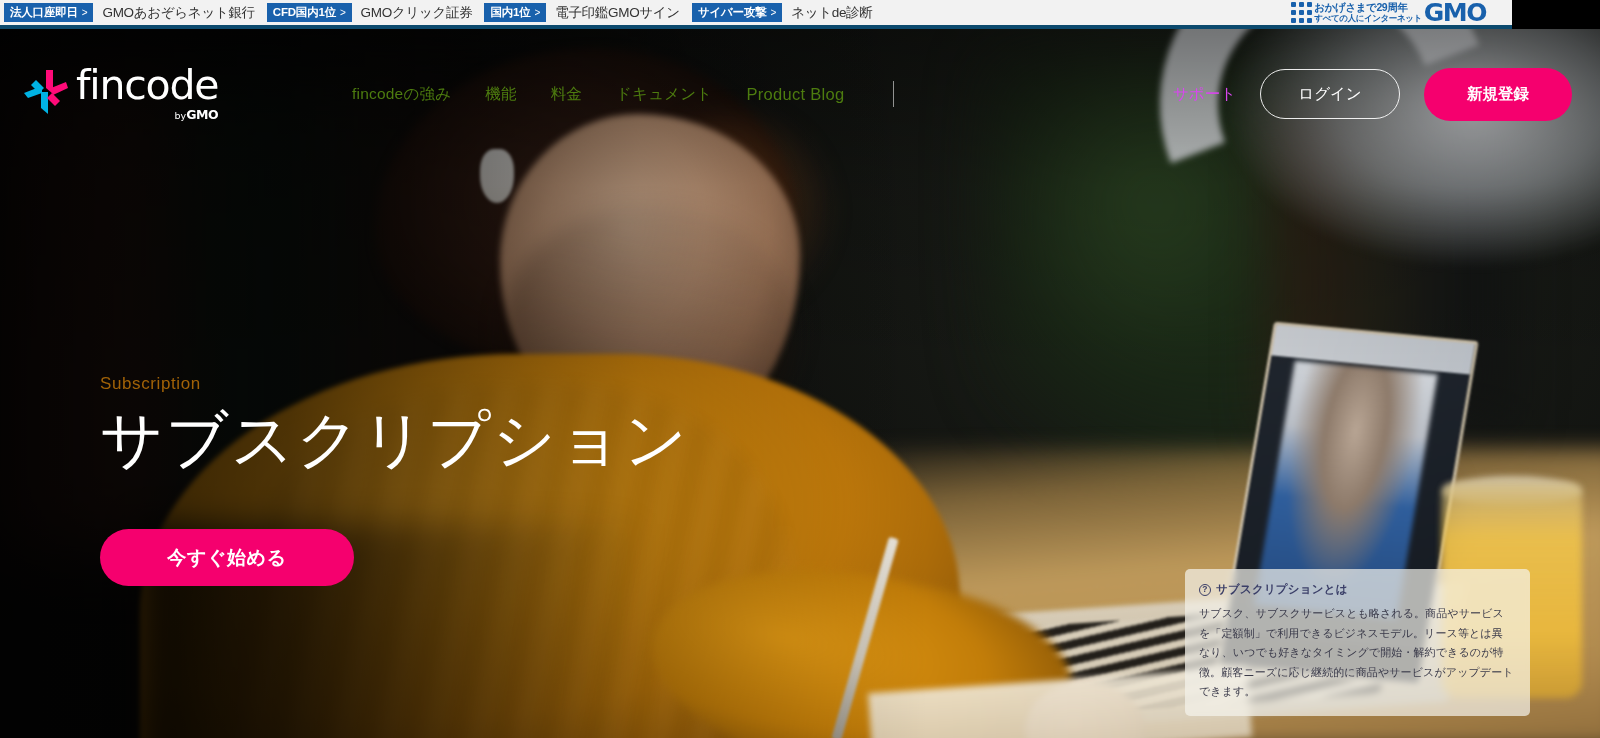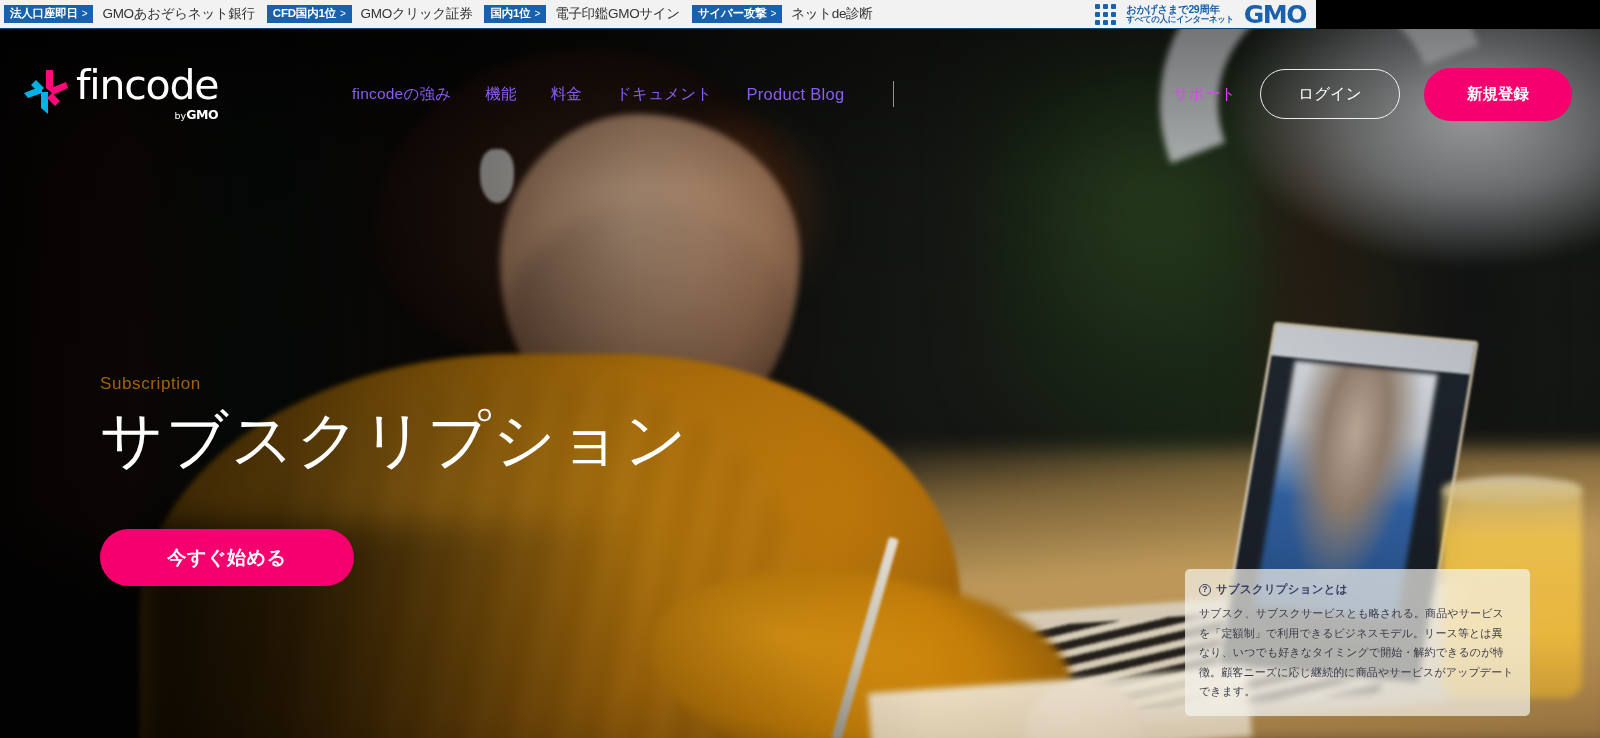--- a/index.html
+++ b/index.html
@@ -6,24 +6,24 @@
   * { margin:0; padding:0; box-sizing:border-box; }
   html,body { width:1600px; height:738px; overflow:hidden; }
   body {
     font-family:"Liberation Sans","DejaVu Sans",sans-serif;
     background:#000;
   }
 
   
   .gmo-bar{
     position:relative;
-    width:1316px; height:29px;
+    width:1512px; height:29px;
     background:#f2f2f2;
     display:flex; align-items:flex-start;
-    border-bottom:1px solid #0c4a6e;
+    border-bottom:4px solid #0c4a6e;
     overflow:hidden;
   }
   .gmo-bar-left{
     display:flex; align-items:center;
     height:100%; padding-left:4px;
     gap:0px;
   }
   .gmo-link-group{ display:flex; align-items:center; }
   .gmo-badge{
     background:#1961ac;
@@ -43,23 +43,23 @@
   .gmo-name{
     color:#333;
     font-size:13.5px;
     padding:0 12px 0 9px;
     white-space:nowrap;
     letter-spacing:-0.3px;
     cursor:pointer;
   }
 
   .gmo-bar-right{
-    position:absolute; right:6px; top:0;
+    position:absolute; right:22px; top:0;
     height:100%;
-    display:flex; align-items:center; gap:10px;
+    display:flex; align-items:center; gap:2px;
   }
   .dot-grid{
     display:grid;
     grid-template-columns:repeat(3,5px);
     grid-template-rows:repeat(3,5px);
     gap:3px;
     cursor:pointer;
   }
   .dot-grid i{ display:block; width:5px; height:5px; background:#1961ac; border-radius:1px; }
   .gmo-tagline{
@@ -322,21 +322,21 @@
     font-family:"DejaVu Sans",sans-serif;
   }
   .brand-sub .by{ font-size:9.5px; font-weight:400; letter-spacing:0; }
 
   .nav{
     display:flex; align-items:center;
     gap:34px;
     margin-left:120px;
   }
   .nav a{
-    color:#8b5cf6; font-size:15.5px; text-decoration:none;
+    color:#4d7c0f; font-size:15.5px; text-decoration:none;
     white-space:nowrap; letter-spacing:.2px;
     cursor:pointer;
   }
   .nav a.en{ font-size:16.5px; letter-spacing:.3px; }
   .nav-div{
     width:1px; height:26px;
     background:rgba(255,255,255,.55);
     margin:0 14px;
   }
   .header-right{

